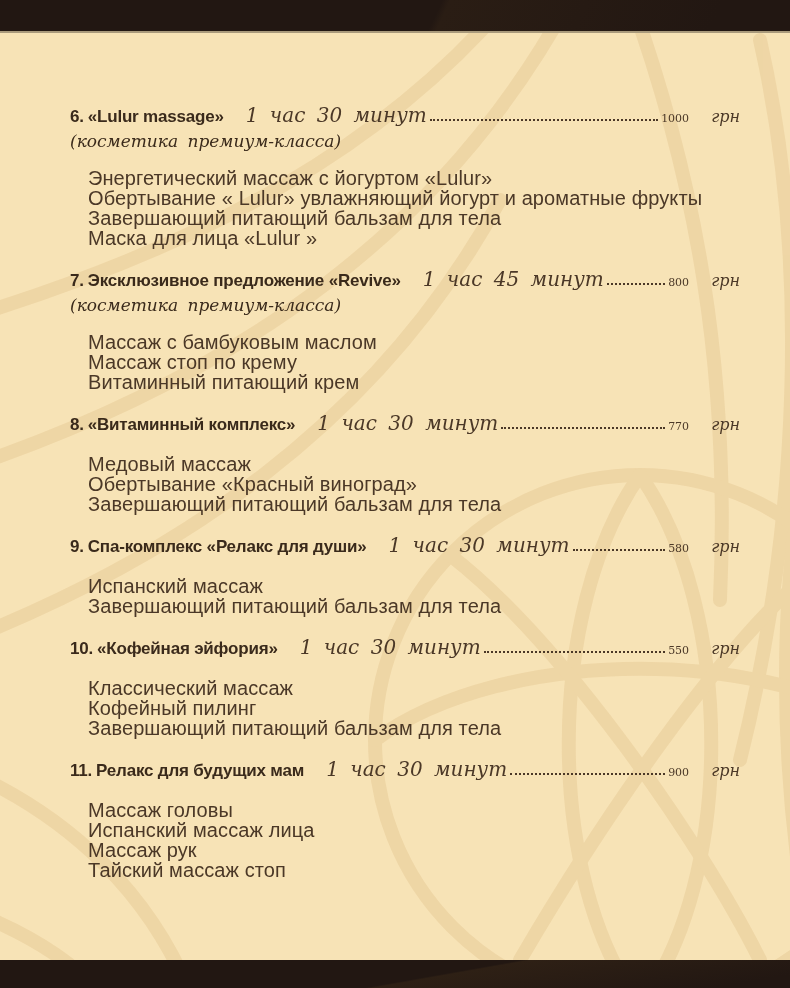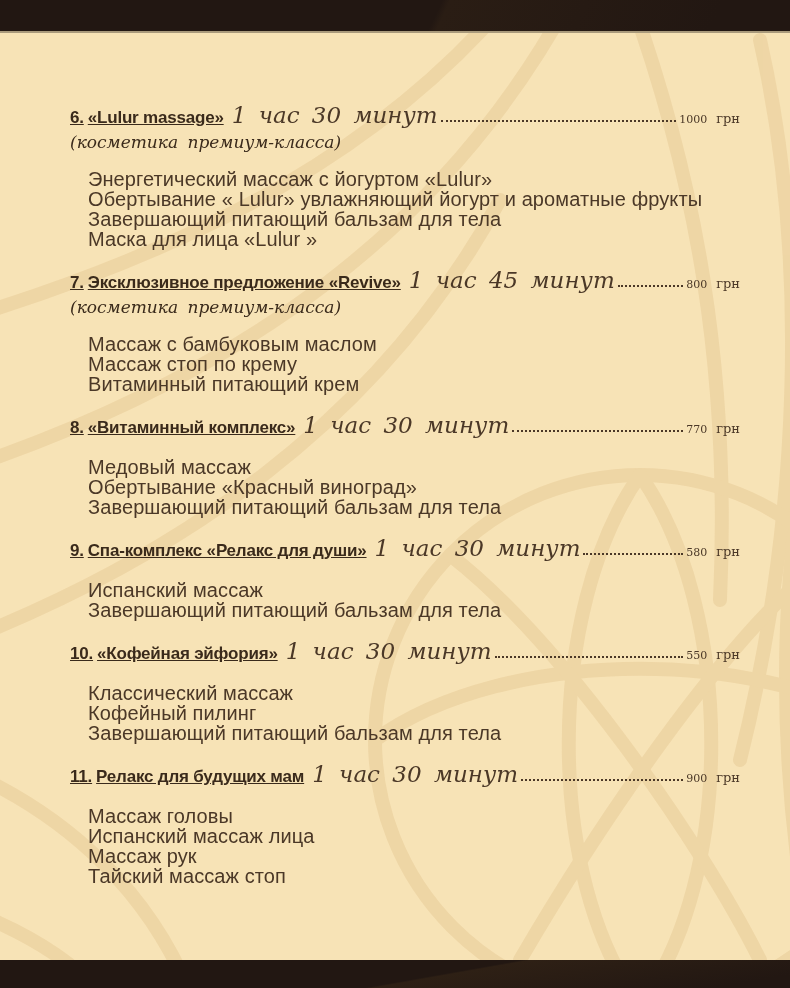--- a/index.html
+++ b/index.html
@@ -44,47 +44,47 @@
     display:flex;
     align-items:baseline;
     line-height:22px;
     white-space:nowrap;
   }
   .item-title{
     font-weight:bold;
     font-size:17px;
     letter-spacing:-0.2px;
     color:var(--title);
-    text-decoration:underline;
   }
   .item-number{margin-right:4px;}
   .item-duration{
     font-family:"DejaVu Serif", serif;
     font-style:italic;
-    font-size:23px;
+    font-size:20px;
     word-spacing:5px;
-    margin-left:8px;
+    margin-left:22px;
     color:var(--text);
   }
   .dotted-leader{
     flex:1 1 auto;
     min-width:16px;
     border-bottom:2px dotted var(--text);
     margin:0 3px;
     transform:translateY(-1px);
   }
   .item-price{
     font-family:"DejaVu Serif", serif;
     font-size:11px;
     color:var(--text);
   }
   .item-currency{
     font-family:"DejaVu Serif", serif;
-    font-size:13px;
-    margin-left:9px;
+    font-style:italic;
+    font-size:16px;
+    margin-left:22px;
     color:var(--text);
   }
   .item-subtitle{
     font-family:"DejaVu Serif", serif;
     font-style:italic;
     font-size:17px;
     line-height:22px;
     word-spacing:4px;
     color:var(--title);
   }

